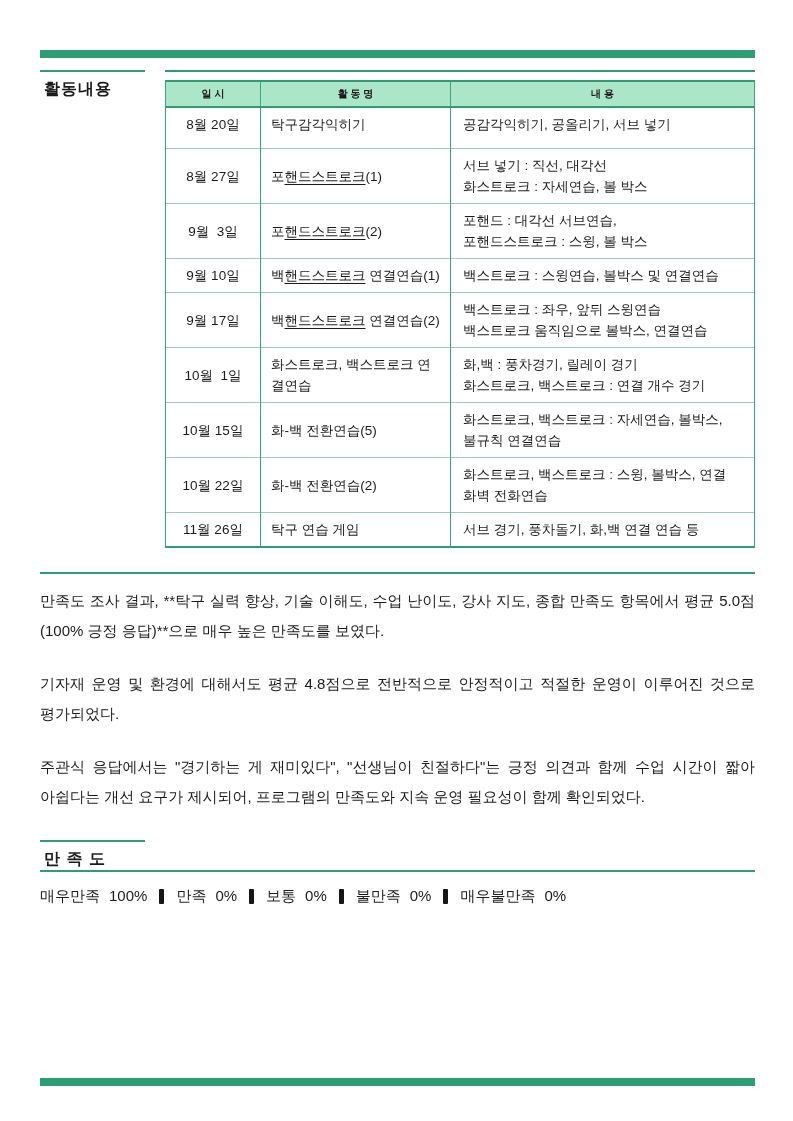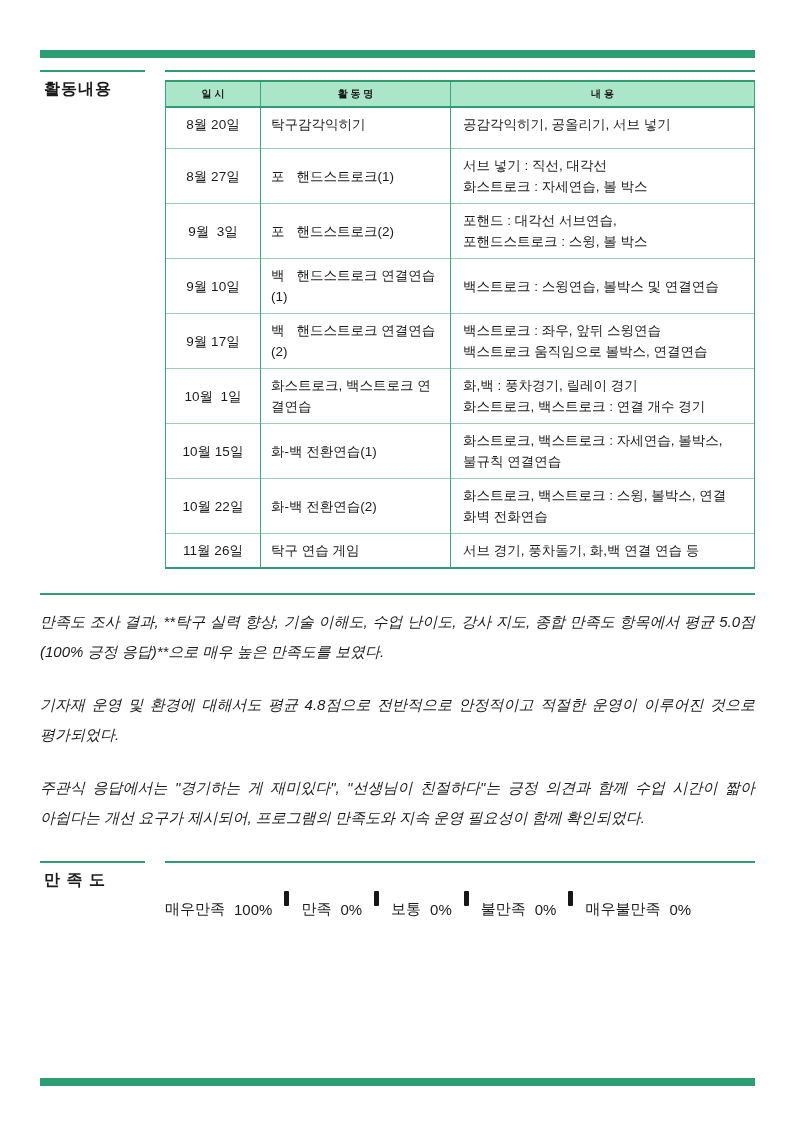--- a/index.html
+++ b/index.html
@@ -40,32 +40,32 @@
     border-top:1px solid var(--rowline);
     border-left:1.5px solid var(--line);
     border-right:1.5px solid var(--line);
     padding:6px 8px;line-height:21px;vertical-align:middle;
   }
   .activity-table tbody tr:first-child td{padding-bottom:13px;}
   .activity-table tbody tr:last-child td{border-bottom:2.5px solid var(--accent);}
   .c-date{text-align:center;white-space:pre;}
   .c-name{padding-left:10px !important;}
   .c-content{padding-left:12px !important;}
-  .u{text-underline-offset:3px;margin-left:12px;}
+  .u{text-decoration:underline;text-underline-offset:3px;}
 
   
   .section-eval{margin-top:24px;}
   .eval-body{padding-top:12px;}
-  .para{font-size:15px;line-height:30px;text-align:justify;margin:0 0 23px 0;word-break:keep-all;font-style:italic;}
+  .para{font-size:15px;line-height:30px;text-align:justify;margin:0 0 23px 0;word-break:keep-all;}
   .para:last-child{margin-bottom:0;}
 
   
-  .section-sat{margin-top:28px;}
+  .section-sat{margin-top:28px;flex-direction:column;}
   .sat-line{display:flex;align-items:center;padding-top:15px;font-size:15px;font-weight:500;white-space:nowrap;}
-  .sat-item{display:inline-flex;align-items:center;margin-top:22px;}
+  .sat-item{display:inline-flex;}
   .sat-label{margin-right:9px;}
   .sep{display:inline-block;width:5px;height:15px;background:#161616;margin:0 12px;border-radius:1px;}
 </style>
 </head>
 <body>
 
 <div class="page">
   <div class="accent-bar top-bar"></div>
 
   <div class="content">
@@ -130,21 +130,21 @@
               <tr>
                 <td class="c-date">10월  1일</td>
                 <td class="c-name"><span>화스트로크, 백스트로크 연결연습</span><span class="u"></span><span></span></td>
                 <td class="c-content">
                   <div>화,백 : 풍차경기, 릴레이 경기</div>
                   <div>화스트로크, 백스트로크 : 연결 개수 경기</div>
                 </td>
               </tr>
               <tr>
                 <td class="c-date">10월 15일</td>
-                <td class="c-name"><span>화-백 전환연습(1)</span><span class="u"></span><span></span></td>
+                <td class="c-name"><span>화-백 전환연습(5)</span><span class="u"></span><span></span></td>
                 <td class="c-content">
                   <div>화스트로크, 백스트로크 : 자세연습, 볼박스,</div>
                   <div>불규칙 연결연습</div>
                 </td>
               </tr>
               <tr>
                 <td class="c-date">10월 22일</td>
                 <td class="c-name"><span>화-백 전환연습(2)</span><span class="u"></span><span></span></td>
                 <td class="c-content">
                   <div>화스트로크, 백스트로크 : 스윙, 볼박스, 연결</div>

